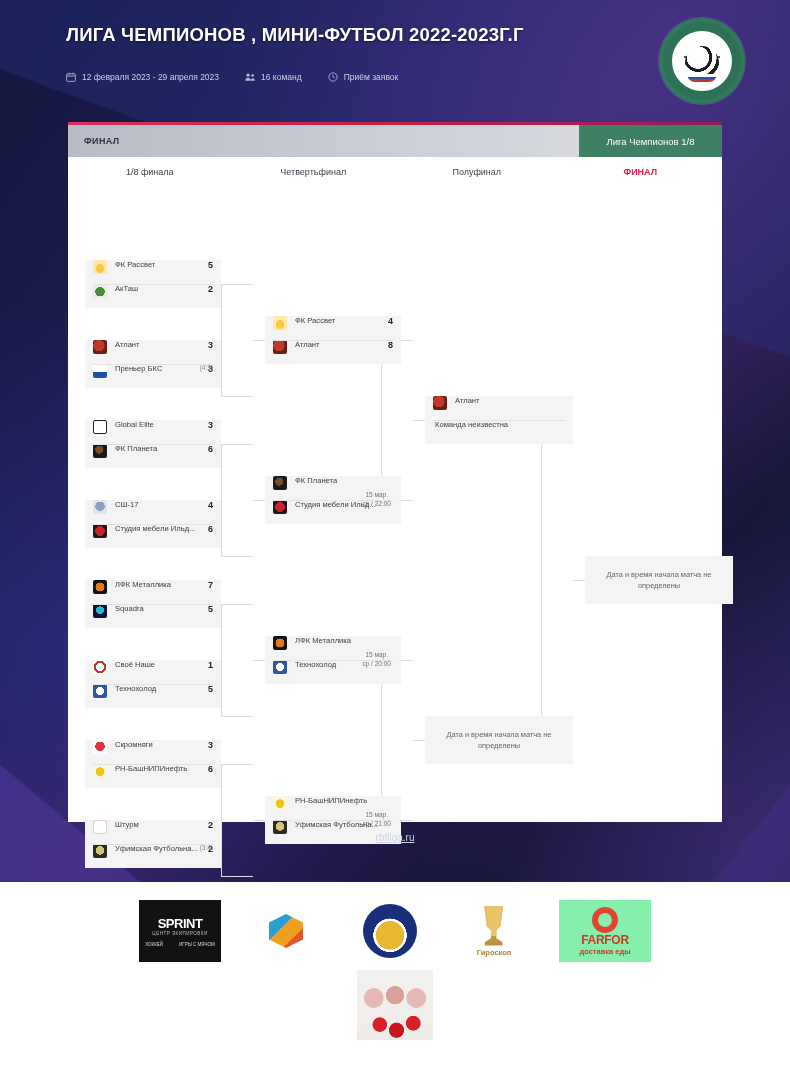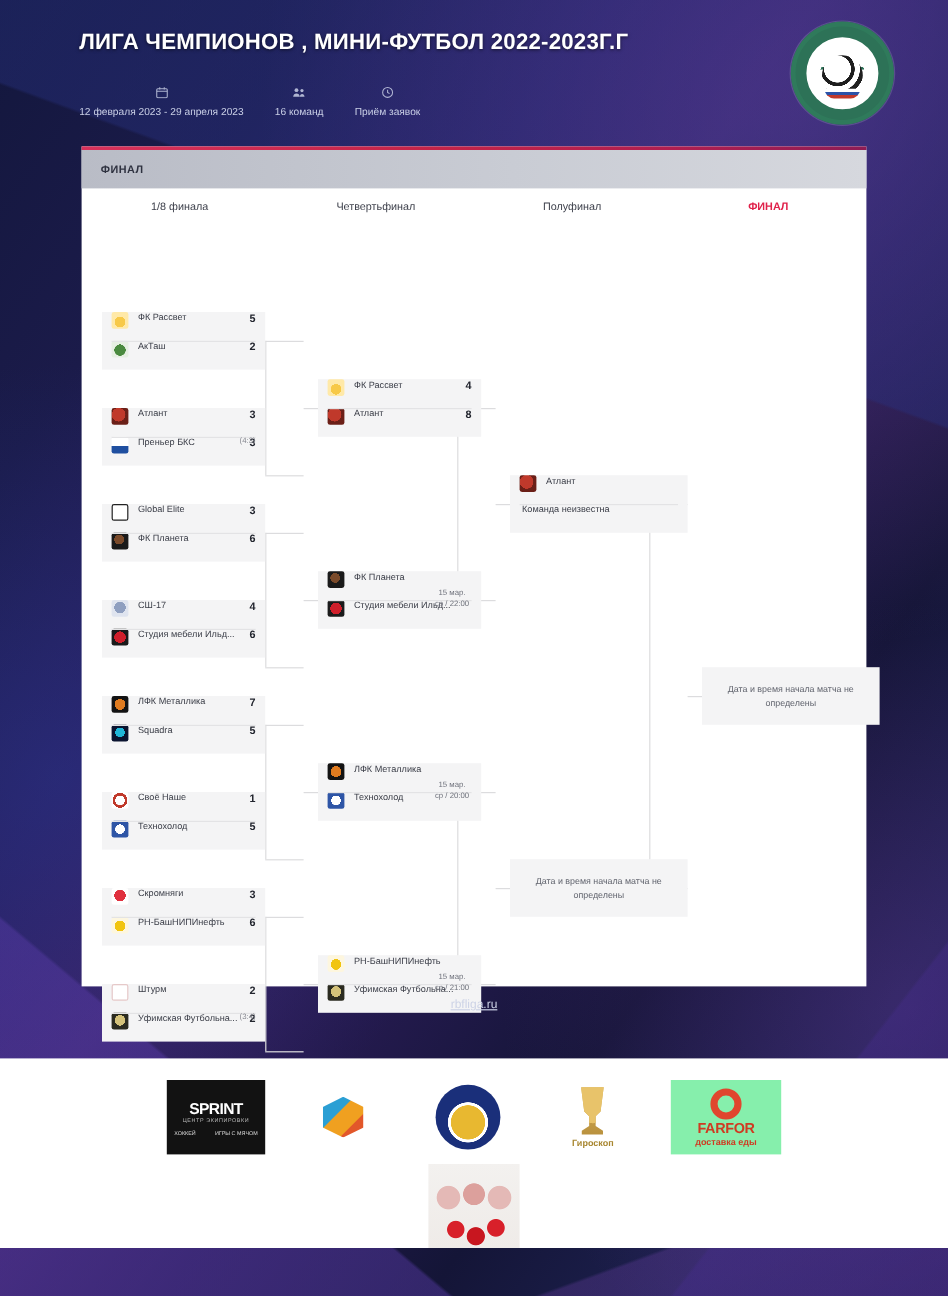--- a/index.html
+++ b/index.html
@@ -30,21 +30,21 @@
   }
 
   
   .hero { position: absolute; left: 0; top: 0; width: 790px; height: 118px; }
   .hero-inner { position: absolute; left: 66px; top: 24px; right: 60px; }
   .hero-title {
     color: #ffffff; font-size: 18.5px; font-weight: bold;
     letter-spacing: .2px; text-shadow: 0 1px 3px rgba(0,0,0,.6);
   }
   .hero-meta { display: flex; gap: 26px; margin-top: 26px; align-items: center; }
-  .meta-item { display: flex; align-items: center; gap: 6px; color: #c9cfe6; font-size: 8.5px; flex-direction: column; }
+  .meta-item { display: flex; align-items: center; gap: 6px; color: #c9cfe6; font-size: 8.5px; }
   .meta-ico { width: 10px; height: 10px; display:inline-block; opacity:.85; }
 
   .league-badge {
     position: absolute; right: 45px; top: 18px;
     width: 86px; height: 86px; border-radius: 50%;
     background: radial-gradient(circle at 50% 50%, #ffffff 0 30%, #1f6b4f 30% 34%, #ffffff 34% 38%, #2f7a5b 38% 100%);
     box-shadow: 0 0 0 1px rgba(255,255,255,.15);
     overflow: hidden;
   }
   .badge-ring {
@@ -158,21 +158,21 @@
   .ln-h { height: 1px; }
 
   
   .site-link {
     position: absolute; left: 0; top: 832px; width: 790px; text-align: center;
     color: #cdd3e6; font-size: 10px; text-decoration: underline;
   }
 
   
   .sponsors {
-    position: absolute; left: 0; top: 882px; width: 790px; height: 158px;
+    position: absolute; left: 0; top: 882px; width: 790px; height: 198px;
     background: #ffffff;
   }
   .sp-row { display: flex; justify-content: center; align-items: center; gap: 26px; padding-top: 18px; }
   .sp { width: 78px; height: 62px; display: flex; align-items: center; justify-content: center;
         font-size: 8px; text-align: center; overflow: hidden; position: relative; }
   .sp-label { font-weight: bold; font-size: 8.5px; line-height: 1.1; }
 
   .sp-sprint { background: #121212; color: #fff; width: 82px; }
   .sp-sprint .t1 { color:#fff; font-weight:bold; font-size:13px; letter-spacing:-.5px; }
   .sp-sprint .t2 { font-size:4.5px; color:#b9b9b9; letter-spacing:.5px; }
@@ -275,20 +275,21 @@
       <div class="badge-core"></div>
       <div class="badge-tri"></div>
     </div>
   </div>
 
   <div class="card">
     <div class="card-topline"></div>
 
     <div class="card-bar">
       <div class="bar-left">ФИНАЛ</div>
+      <div class="bar-right">Лига Чемпионов 1/8</div>
     </div>
 
     <div class="rounds">
       <div class="round-h">1/8 финала</div>
       <div class="round-h">Четвертьфинал</div>
       <div class="round-h">Полуфинал</div>
       <div class="round-h is-final">ФИНАЛ</div>
     </div>
 
     <div class="board">

